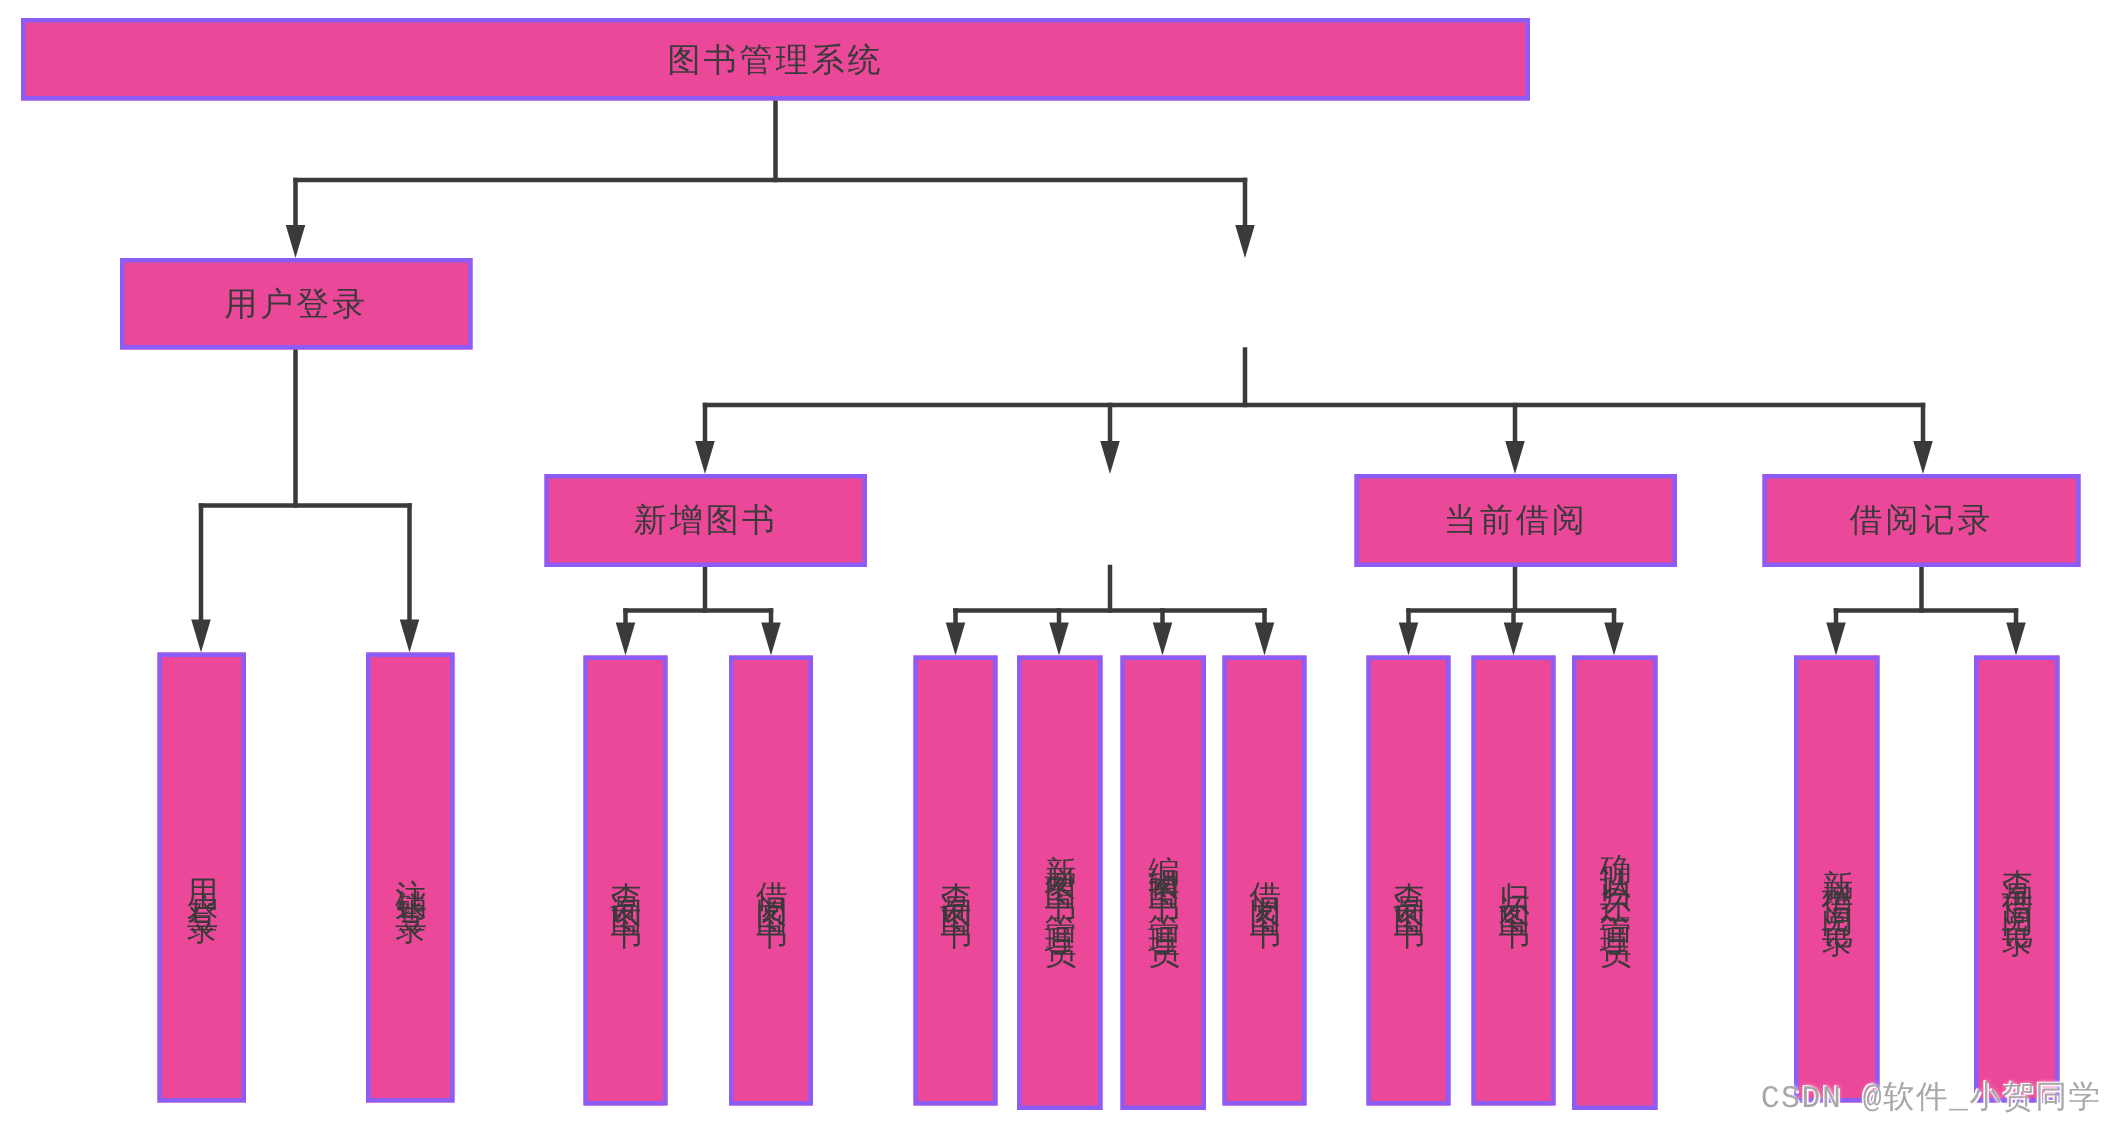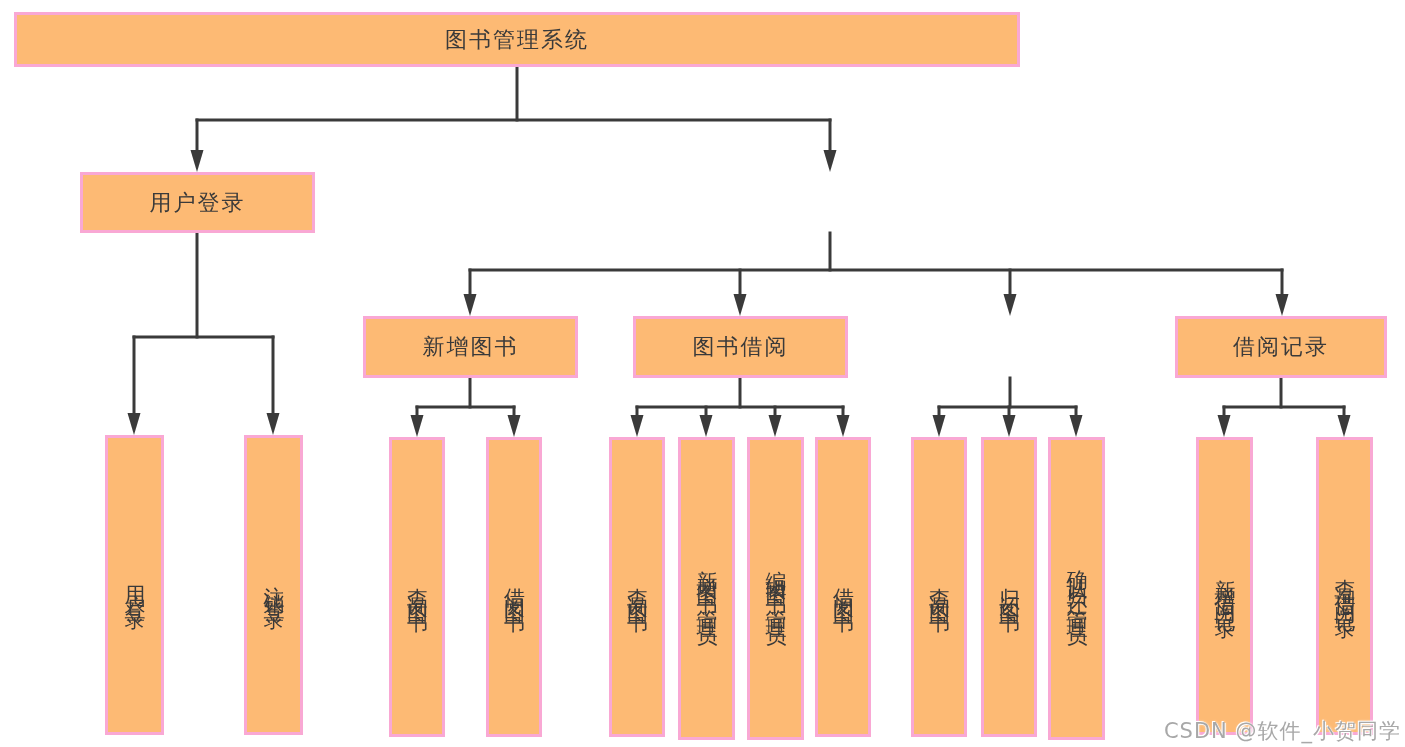--- a/index.html
+++ b/index.html
@@ -12,22 +12,22 @@
     overflow: hidden;
   }
   .connector-layer {
     position: absolute;
     left: 0; top: 0;
     pointer-events: none;
   }
   .node {
     position: absolute;
     box-sizing: border-box;
-    background: #fdba74;
-    border: 3px solid #f9a8d4;
+    background: #ec4899;
+    border: 3px solid #8b5cf6;
     color: #3a3a3a;
     display: flex;
     align-items: center;
     justify-content: center;
     text-align: center;
   }
   .node.h { font-size: 22px; letter-spacing: 2px; white-space: nowrap; }
   .node.v {
     writing-mode: vertical-rl;
     text-orientation: mixed;
@@ -59,20 +59,21 @@
   .watermark {
     position: absolute;
     right: 4px;
     bottom: 2px;
     font-size: 21px;
     letter-spacing: 1px;
     color: #a8a8a8;
     text-shadow: 0 0 3px #ffffff, 1px 1px 0 #ffffff, -1px -1px 0 #ffffff;
     z-index: 10;
     white-space: nowrap;
+    font-family: Liberation Mono, monospace;
   }
 </style>
 </head>
 <body>
 
 <div class="stage">
 
   <svg class="connector-layer" width="1405" height="747" viewBox="0 0 1405 747">
     <g stroke="#3a3a3a" stroke-width="3" fill="none" stroke-linecap="square">
 
@@ -137,21 +138,21 @@
       <polygon points="1217.5,415 1230.5,415 1224,437"></polygon>
       <polygon points="1337.5,415 1350.5,415 1344,437"></polygon>
     </g>
   </svg>
 
   <div class="node h" id="n-root">图书管理系统</div>
 
   <div class="node h" id="n-user-login">用户登录</div>
 
   <div class="node h" id="n-new-book-rec">新增图书</div>
-  <div class="node h" id="n-book-borrow">图书借阅</div>
+  <div class="node h" id="n-current-borrow">当前借阅</div>
   <div class="node h" id="n-borrow-records">借阅记录</div>
 
   <div class="node v" id="n-ul-login">用户登录</div>
   <div class="node v" id="n-ul-logout">注销登录</div>
 
   <div class="node v" id="n-nbr-query">查询图书</div>
   <div class="node v" id="n-nbr-borrow">借阅图书</div>
 
   <div class="node v" id="n-bb-query">查询图书</div>
   <div class="node v" id="n-bb-add">新增图书（管理员）</div>

